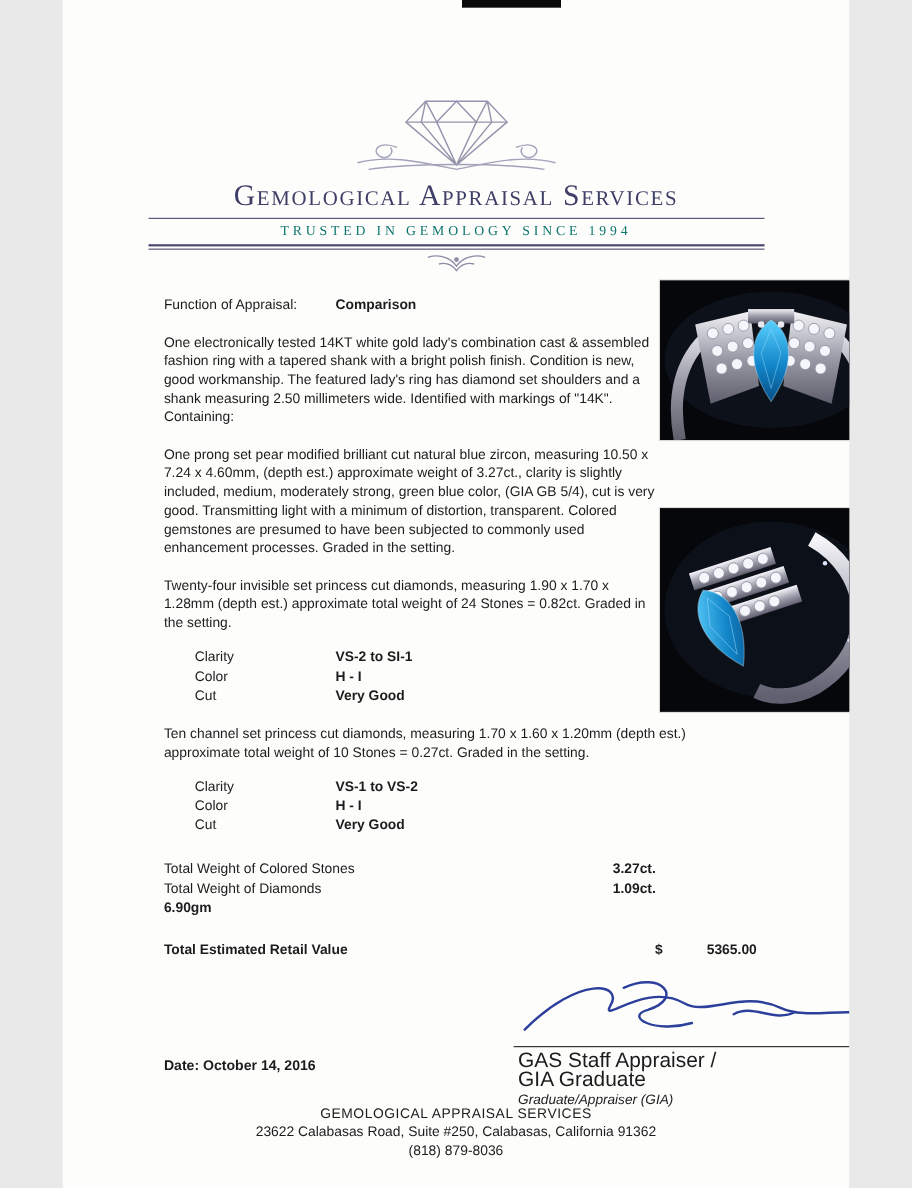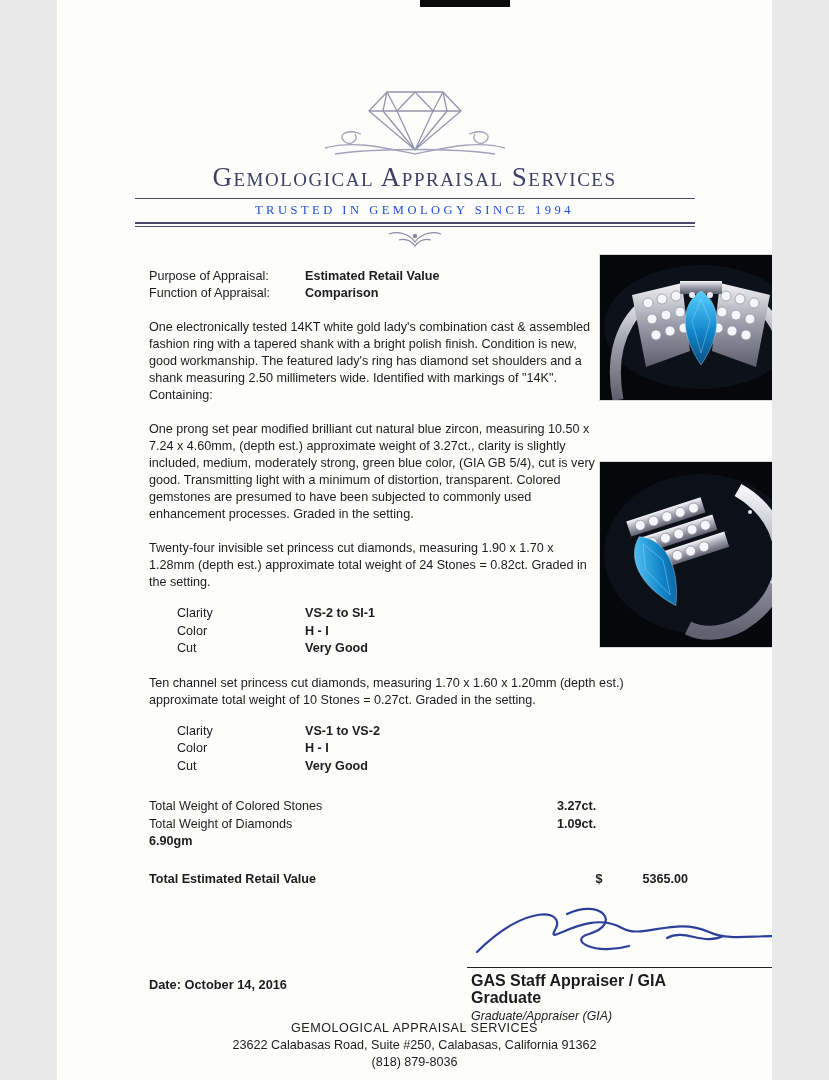--- a/index.html
+++ b/index.html
@@ -15,21 +15,21 @@
   
   .header { padding-top:78px; text-align:center; }
   .logo-wrap { height:82px; }
   .brand-title {
     font-family:"Liberation Serif", serif; font-size:27px; letter-spacing:1.5px;
     color:#3e3e66; font-variant:small-caps; font-weight:400; margin-top:2px;
   }
   .rule-wrap { width:560px; margin:0 auto; }
   .rule-single { border-top:1.5px solid #4a4a6e; margin-top:5px; }
   .tagline {
-    font-size:12.5px; letter-spacing:3.5px; color:#1d4ed8; margin-top:4px;
+    font-size:12.5px; letter-spacing:3.5px; color:#0f766e; margin-top:4px;
     font-family:"Liberation Serif", serif;
   }
   .rule-double { margin-top:4px; border-top:2.5px solid #4a4a6e; }
   .rule-double-inner { border-top:1px solid #4a4a6e; margin-top:2px; }
   .ornament { margin-top:1px; }
   
   .photo { position:absolute; background:#05070b; box-shadow:0 0 0 1px #d8d8d8; }
   .photo-1 { left:543px; top:255px; width:202px; height:145px; }
   .photo-2 { left:543px; top:462px; width:202px; height:185px; }
   
@@ -48,21 +48,21 @@
   .total-label { width:408px; flex:0 0 408px; }
   .total-value { font-weight:bold; }
   .retail-row { display:flex; align-items:flex-end; margin-top:20px; font-weight:bold; }
   .retail-currency { margin-left:auto; }
   .retail-value { margin-left:40px; }
   
   .sig-area { position:relative; height:118px; margin-top:6px; }
   .signature-svg { position:absolute; left:268px; top:0px; }
   .sig-line { position:absolute; left:318px; top:73px; width:335px; border-top:1.5px solid #222; }
   .appraiser-block { position:absolute; left:322px; top:78px; }
-  .appraiser-title { font-weight:bold; font-size:16px; }
+  .appraiser-title { font-weight:normal; font-size:19px; }
   .appraiser-sub { font-style:italic; font-size:12.4px; margin-top:2px; }
   .date-line { position:absolute; left:0px; top:82px; font-weight:bold; font-size:12.8px; }
   
   .footer { text-align:center; margin-top:8px; font-size:12.6px; line-height:17px; }
   .footer-company { letter-spacing:0.5px; }
 </style>
 </head>
 <body>
 
 <div class="page">
@@ -206,24 +206,20 @@
         <path d="M58,78 L68,102 L58,136 L48,102 Z" fill="none" stroke="#9fdcff" stroke-opacity="0.5" stroke-width="0.8"></path>
       </g>
       <circle cx="150" cy="50" r="2" fill="#dfe6ff"></circle>
         <circle cx="172" cy="120" r="1.6" fill="#dfe6ff"></circle>
     </svg>
   </div>
 
   <div class="main">
 
     <div class="kv-row">
-      <span class="kv-label">Purpose of Appraisal:</span>
-      <span class="kv-value">Estimated Retail Value</span>
-    </div>
-    <div class="kv-row">
       <span class="kv-label">Function of Appraisal:</span>
       <span class="kv-value">Comparison</span>
     </div>
 
     <p class="para narrow">One electronically tested 14KT white gold lady's combination cast &amp; assembled fashion ring with a tapered shank with a bright polish finish. Condition is new, good workmanship. The featured lady's ring has diamond set shoulders and a shank measuring 2.50 millimeters wide. Identified with markings of "14K".  Containing:</p>
     <p class="para narrow">One prong set pear modified brilliant cut natural blue zircon, measuring 10.50 x 7.24 x 4.60mm, (depth est.) approximate weight of 3.27ct., clarity is slightly included, medium, moderately strong, green blue color, (GIA GB 5/4), cut is very good. Transmitting light with a minimum of distortion, transparent. Colored gemstones are presumed to have been subjected to commonly used enhancement processes. Graded in the setting.</p>
     <p class="para narrow">Twenty-four invisible set princess cut diamonds, measuring 1.90 x 1.70 x 1.28mm (depth est.) approximate total weight of 24 Stones = 0.82ct. Graded in the setting.</p>
 
     <div class="grades">
       <div class="grade-row">

